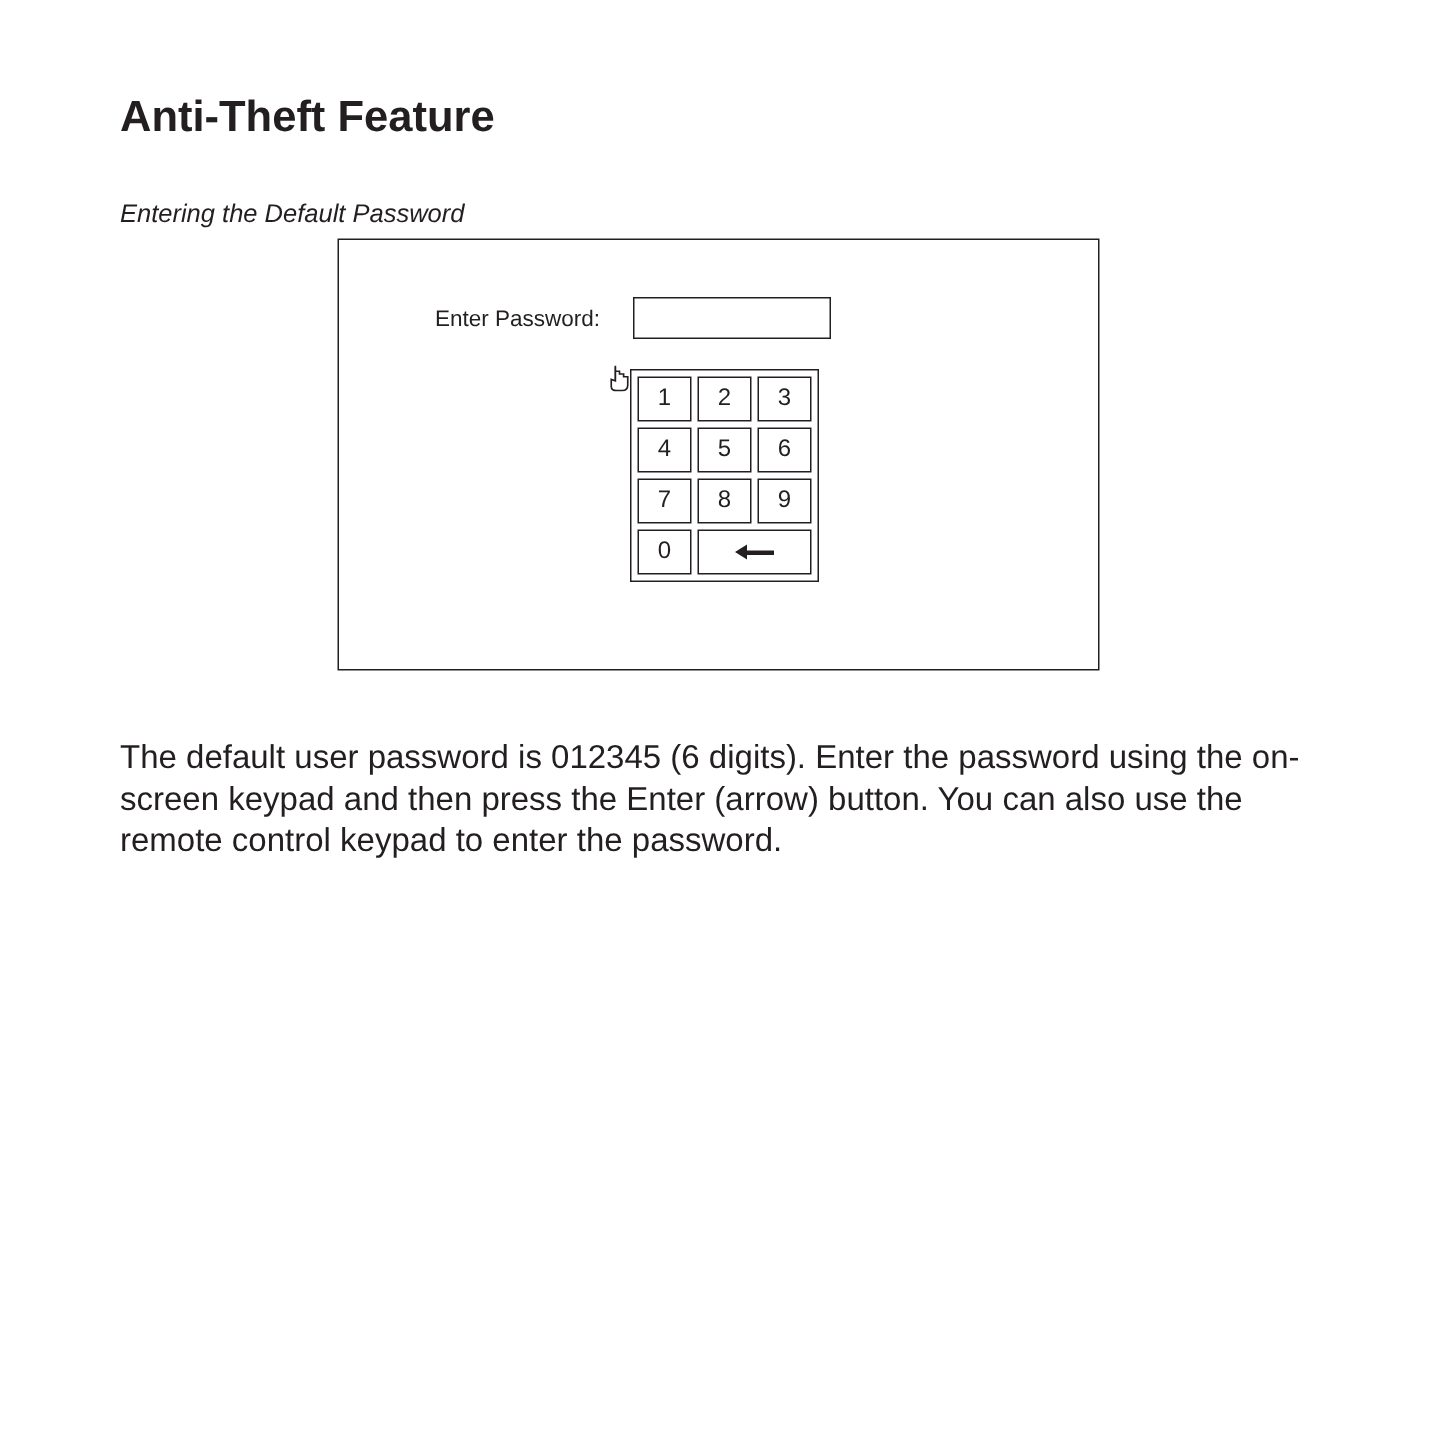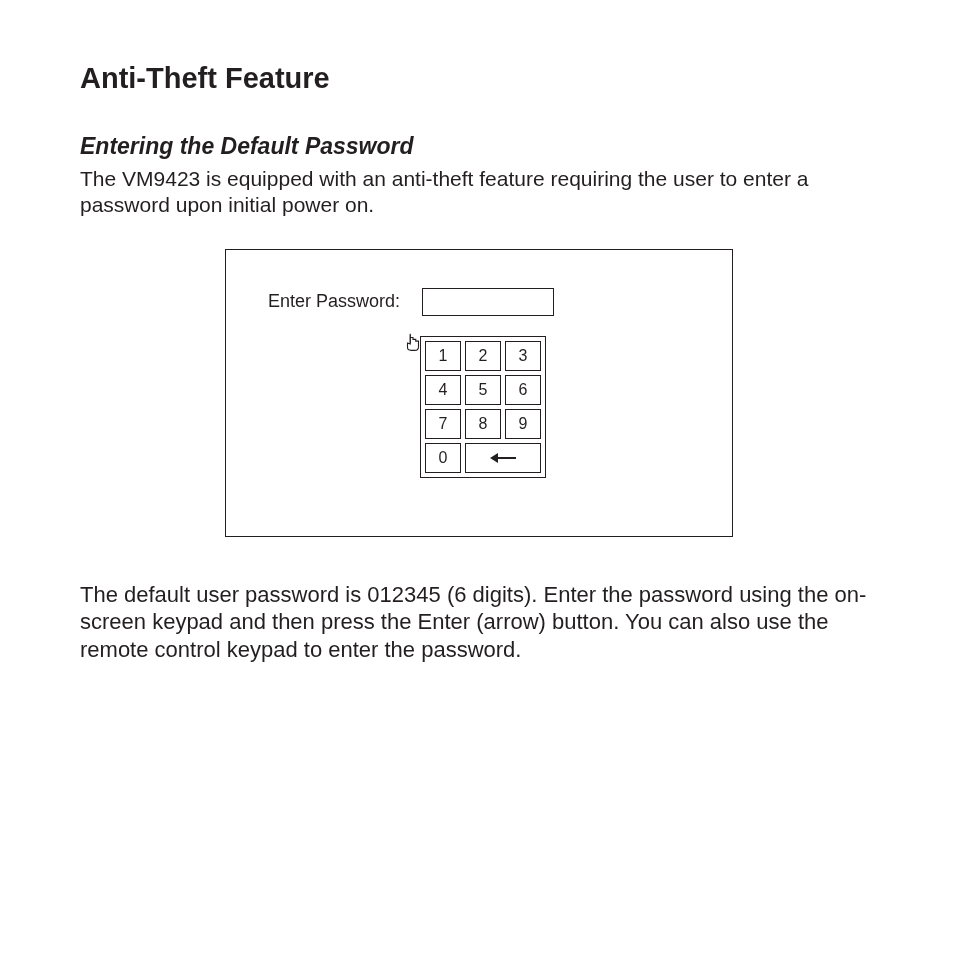--- a/index.html
+++ b/index.html
@@ -15,22 +15,22 @@
   .page {
     padding: 62px 76px 0 80px;
   }
   .title {
     font-size: 29px;
     font-weight: bold;
     margin: 0 0 38px 0;
     color: #231f20;
   }
   .subtitle {
-    font-size: 23px;
-    font-weight: bold;
+    font-size: 17px;
+    font-weight: normal;
     font-style: italic;
     margin: 0 0 6px 0;
     color: #231f20;
   }
   .intro {
     font-size: 21px;
     line-height: 1.25;
     margin: 0 0 30px 0;
     color: #231f20;
   }
@@ -45,21 +45,21 @@
     border: 1px solid #231f20;
     padding: 38px 26px 20px 26px;
     position: relative;
   }
   .pw-row {
     display: flex;
     align-items: center;
     margin-bottom: 20px;
   }
   .pw-label {
-    font-size: 18px;
+    font-size: 15px;
     color: #231f20;
     width: 170px;
     text-align: right;
     padding-right: 22px;
   }
   .pw-field {
     width: 132px;
     height: 28px;
     border: 1px solid #231f20;
     background: #fff;
@@ -133,21 +133,20 @@
 </style>
 </head>
 <body>
 
 <div class="page">
 
   <h1 class="title">Anti-Theft Feature</h1>
 
   <h2 class="subtitle">Entering the Default Password</h2>
 
-  <p class="intro">The VM9423 is equipped with an anti-theft feature requiring the user to enter a password upon initial power on.</p>
 
   <div class="screen-wrap">
     <div class="screen">
 
       <div class="pw-row">
         <div class="pw-label">Enter Password:</div>
         <div class="pw-field"></div>
       </div>
 
       <div class="keypad-wrap">

